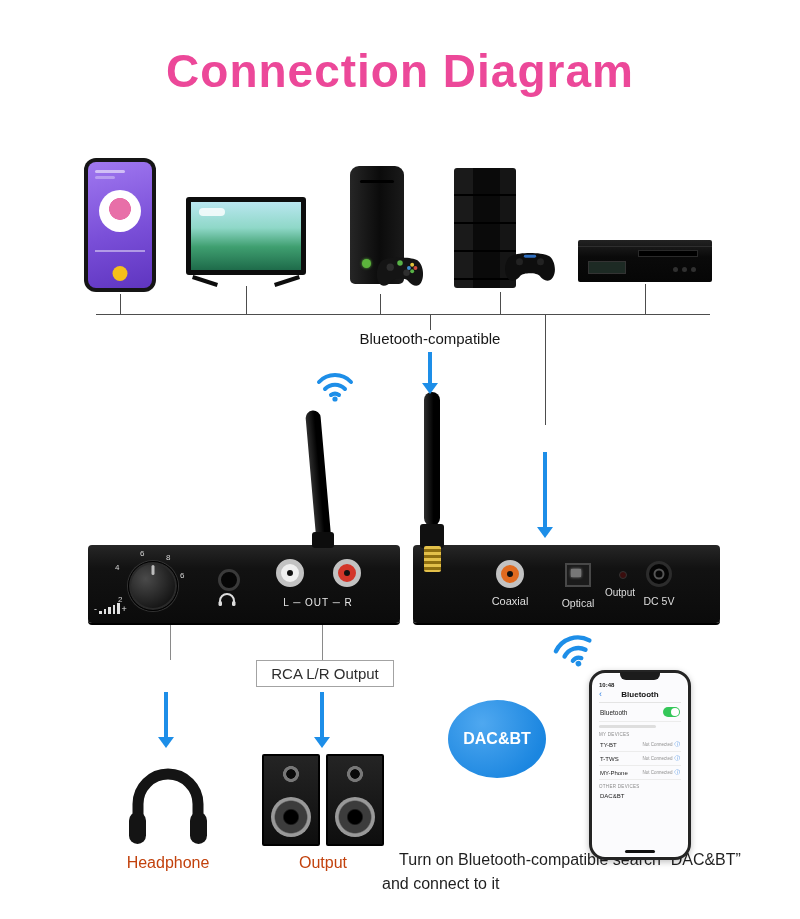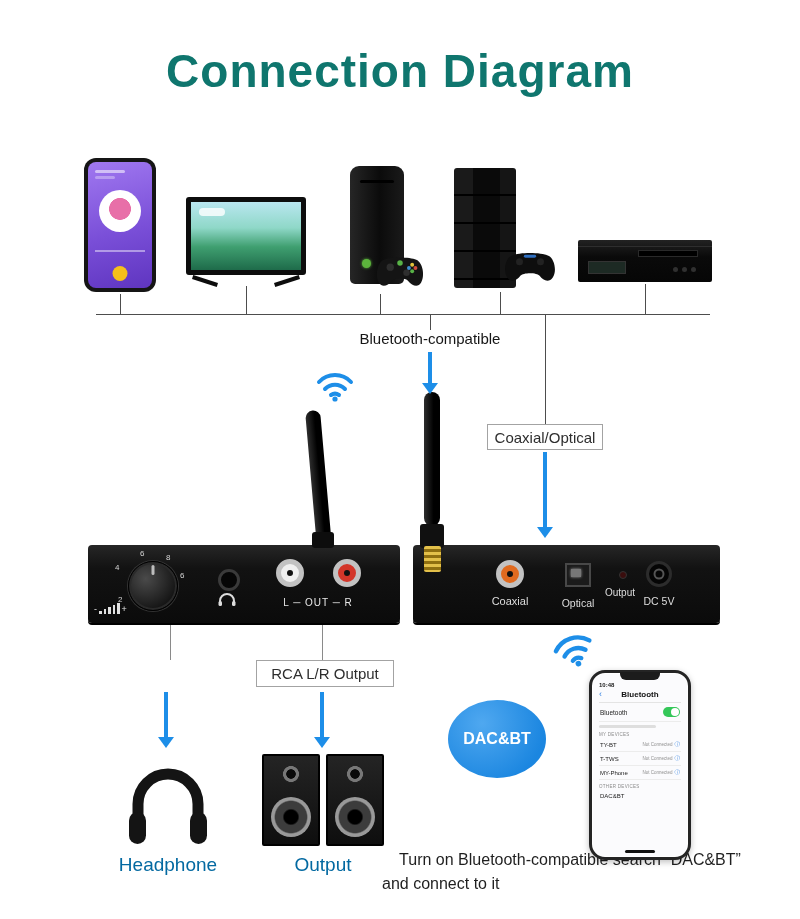--- a/index.html
+++ b/index.html
@@ -2,21 +2,21 @@
 <html><head>
 <meta charset="utf-8">
 <style>
   html,body{margin:0;padding:0;background:#fff}
   .canvas{position:relative;width:800px;height:919px;background:#fff;overflow:hidden;
           font-family:"Liberation Sans",sans-serif;color:#111;margin:0 auto}
   .abs{position:absolute}
 
   
   .title{position:absolute;top:44px;left:0;width:100%;margin:0;text-align:center;
-         font-size:46px;font-weight:700;color:#0f766e;letter-spacing:1px}
+         font-size:46px;font-weight:700;color:#ec4899;letter-spacing:1px}
 
   
   .cl{position:absolute;background:#4d4d4d}
   .arrow{position:absolute;display:flex;flex-direction:column;align-items:center;width:16px;z-index:6}
   .arrow .stem{width:4px;flex:1;background:#1d8ee8}
   .arrow .head{width:0;height:0;border-left:8px solid transparent;border-right:8px solid transparent;
                border-top:11px solid #1d8ee8}
 
   .btlabel{position:absolute;left:348px;top:330px;width:164px;text-align:center;font-size:15px;
            color:#161616;background:#fff;z-index:5}
@@ -118,21 +118,21 @@
   
   .callout{top:660px;height:27px}
   .hp-svg{position:absolute;left:116px;top:750px}
   .spk-row{position:absolute;left:262px;top:754px;display:flex;gap:6px}
   .spk{width:58px;height:92px;background:linear-gradient(180deg,#242424,#0e0e0e);border:2px solid #000;
        border-radius:2px;position:relative;box-sizing:border-box}
   .spk .tw{position:absolute;left:50%;top:9px;transform:translateX(-50%);width:18px;height:18px;border-radius:50%;
            background:radial-gradient(circle,#0a0a0a 0 35%,#777 40% 60%,#222 65%)}
   .spk .wf{position:absolute;left:50%;bottom:7px;transform:translateX(-50%);width:40px;height:40px;border-radius:50%;
            background:radial-gradient(circle,#000 0 24%,#3c3c3c 30% 55%,#999 60% 72%,#111 76%)}
-  .caption{position:absolute;font-size:19px;color:#0369a1;text-align:center}
+  .caption{position:absolute;font-size:16px;color:#c2410c;text-align:center}
   .dacbt{position:absolute;left:448px;top:700px;width:98px;height:78px;border-radius:50%;
          background:radial-gradient(circle at 35% 30%,#4fa8f0,#1b86e0 75%);color:#fff;font-weight:700;
          font-size:16px;display:flex;align-items:center;justify-content:center;z-index:6}
   .note{position:absolute;font-size:16px;color:#1f1f1f}
 
   
   .iph{position:absolute;left:589px;top:670px;width:102px;height:190px;background:#fff;
        border:3px solid #242424;border-radius:16px;box-sizing:border-box;box-shadow:0 2px 6px rgba(0,0,0,.25);z-index:5}
   .iph-notch{position:absolute;left:50%;top:-1px;transform:translateX(-50%);width:40px;height:8px;
              background:#1c1c1c;border-radius:0 0 6px 6px;z-index:7}
@@ -220,21 +220,20 @@
   <div class="cl" style="left:246px;top:286px;width:1px;height:29px"></div>
   <div class="cl" style="left:380px;top:294px;width:1px;height:21px"></div>
   <div class="cl" style="left:500px;top:292px;width:1px;height:23px"></div>
   <div class="cl" style="left:645px;top:284px;width:1px;height:31px"></div>
   <div class="cl" style="left:430px;top:315px;width:1px;height:15px"></div>
   <div class="cl" style="left:545px;top:315px;width:1px;height:110px"></div>
   <div class="cl" style="left:170px;top:623px;width:1px;height:37px;background:#8a8a8a"></div>
   <div class="cl" style="left:322px;top:623px;width:1px;height:37px;background:#8a8a8a"></div>
 
   <div class="btlabel">Bluetooth-compatible</div>
-  <div class="lblbox" style="left:487px;top:424px;width:116px;height:26px">Coaxial/Optical</div>
 
   <div class="arrow" style="left:422px;top:352px;height:42px">
     <div class="stem"></div>
       <div class="head"></div>
   </div>
   <div class="arrow" style="left:537px;top:452px;height:86px">
     <div class="stem"></div>
       <div class="head"></div>
   </div>
   <div class="arrow" style="left:158px;top:692px;height:56px">

